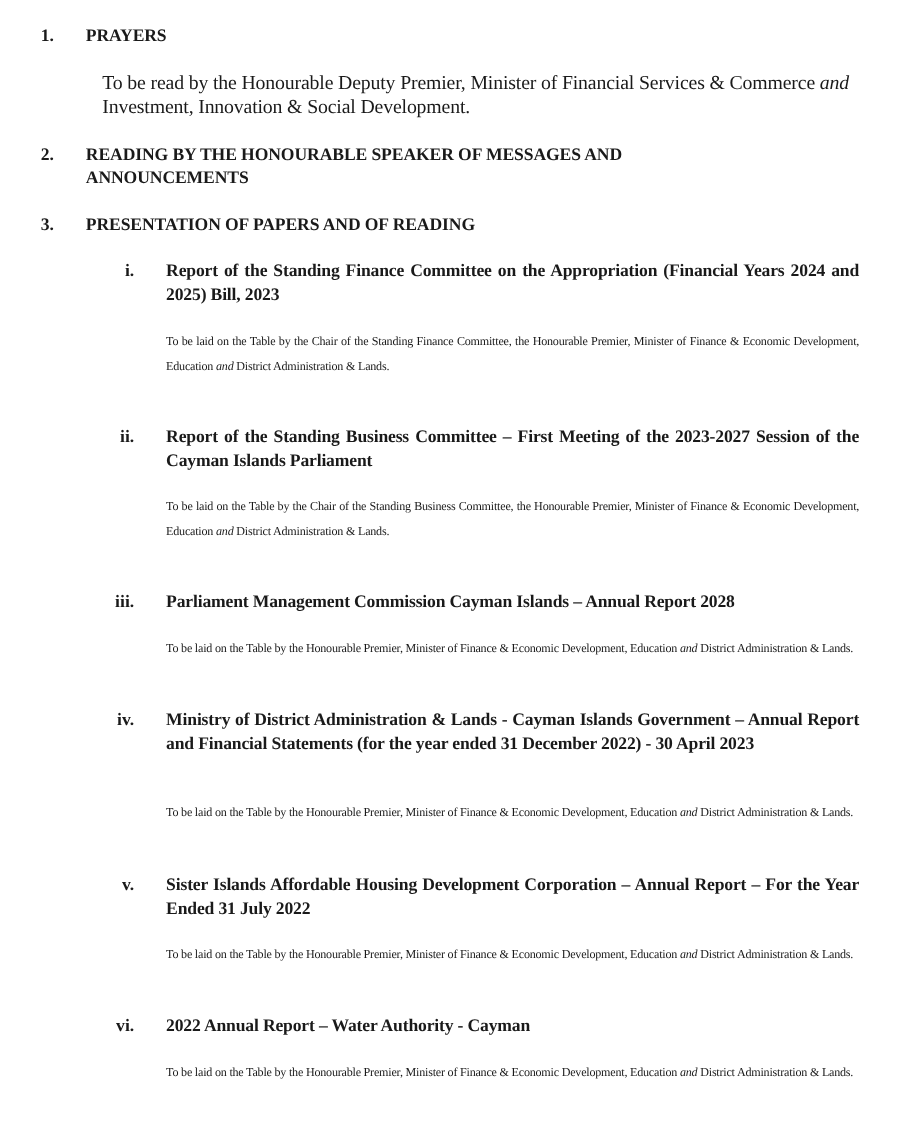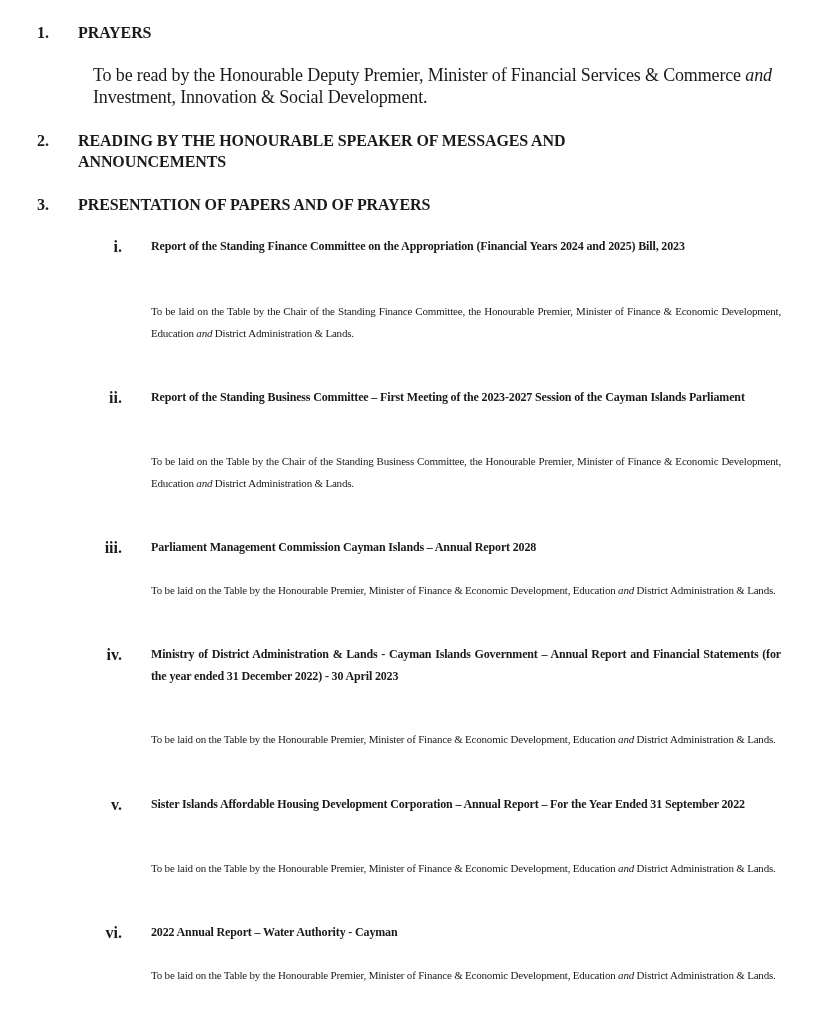--- a/index.html
+++ b/index.html
@@ -20,21 +20,21 @@
       letter-spacing: -0.1px;
     }
     .body-text {
       position: absolute; font-size: 18px; line-height: 21.5px; letter-spacing: -0.15px;
     }
     .sub-num {
       position: absolute; width: 40px; left: 82px; text-align: right;
       font-weight: bold; font-size: 16px; line-height: 21px;
     }
     .sub-title {
-      position: absolute; left: 151px; width: 630px; font-weight: bold; font-size: 12px; line-height: 21.5px;
+      position: absolute; left: 151px; width: 630px; font-weight: bold; font-size: 16px; line-height: 21.5px;
       text-align: justify; letter-spacing: -0.15px;
     }
     .sub-body {
       position: absolute; left: 151px; width: 630px; font-size: 11px; line-height: 21.5px;
       text-align: justify; letter-spacing: -0.2px;
     }
     .just-last { text-align-last: left; }
     em { font-style: italic; }
   </style>
 </head>
@@ -50,21 +50,21 @@
     </div>
   </div>
 
   <div class="sec" style="top:130px;">
     <span class="sec-num">2.</span>
     <span class="sec-title" style="width:620px;">READING BY THE HONOURABLE SPEAKER OF MESSAGES AND ANNOUNCEMENTS</span>
   </div>
 
   <div class="sec" style="top:194px;">
     <span class="sec-num">3.</span>
-    <span class="sec-title">PRESENTATION OF PAPERS AND OF PRAYERS</span>
+    <span class="sec-title">PRESENTATION OF PAPERS AND OF READING</span>
   </div>
 
   <div class="sec" style="top:236px;">
     <span class="sub-num">i.</span>
     <div class="sub-title just-last">Report of the Standing Finance Committee on the Appropriation (Financial Years 2024 and 2025) Bill, 2023</div>
     <div class="sub-body just-last" style="top:65px;">
       <span>To be laid on the Table by the Chair of the Standing Finance Committee, the Honourable Premier, Minister of Finance &amp; Economic Development, Education </span><em>and</em><span> District Administration &amp; Lands.</span>
     </div>
   </div>
 
@@ -87,21 +87,21 @@
   <div class="sec" style="top:644px;">
     <span class="sub-num">iv.</span>
     <div class="sub-title just-last">Ministry of District Administration &amp; Lands - Cayman Islands Government – Annual Report and Financial Statements (for the year ended 31 December 2022) - 30 April 2023</div>
     <div class="sub-body just-last" style="top:85px;">
       <span>To be laid on the Table by the Honourable Premier, Minister of Finance &amp; Economic Development, Education </span><em>and</em><span> District Administration &amp; Lands.</span>
     </div>
   </div>
 
   <div class="sec" style="top:794px;">
     <span class="sub-num">v.</span>
-    <div class="sub-title just-last">Sister Islands Affordable Housing Development Corporation – Annual Report – For the Year Ended 31 September 2022</div>
+    <div class="sub-title just-last">Sister Islands Affordable Housing Development Corporation – Annual Report – For the Year Ended 31 July 2022</div>
     <div class="sub-body just-last" style="top:64px;">
       <span>To be laid on the Table by the Honourable Premier, Minister of Finance &amp; Economic Development, Education </span><em>and</em><span> District Administration &amp; Lands.</span>
     </div>
   </div>
 
   <div class="sec" style="top:922px;">
     <span class="sub-num">vi.</span>
     <div class="sub-title just-last">2022 Annual Report – Water Authority - Cayman</div>
     <div class="sub-body just-last" style="top:43px;">
       <span>To be laid on the Table by the Honourable Premier, Minister of Finance &amp; Economic Development, Education </span><em>and</em><span> District Administration &amp; Lands.</span>

